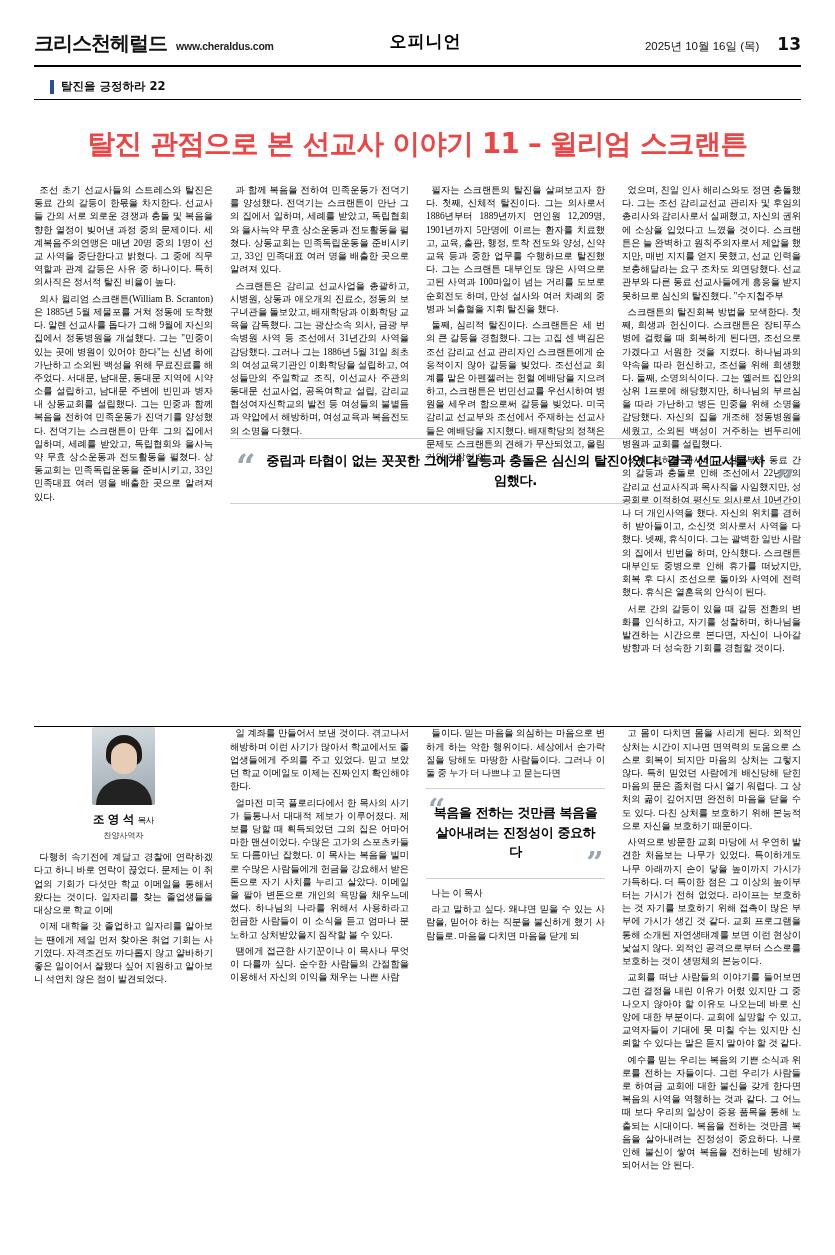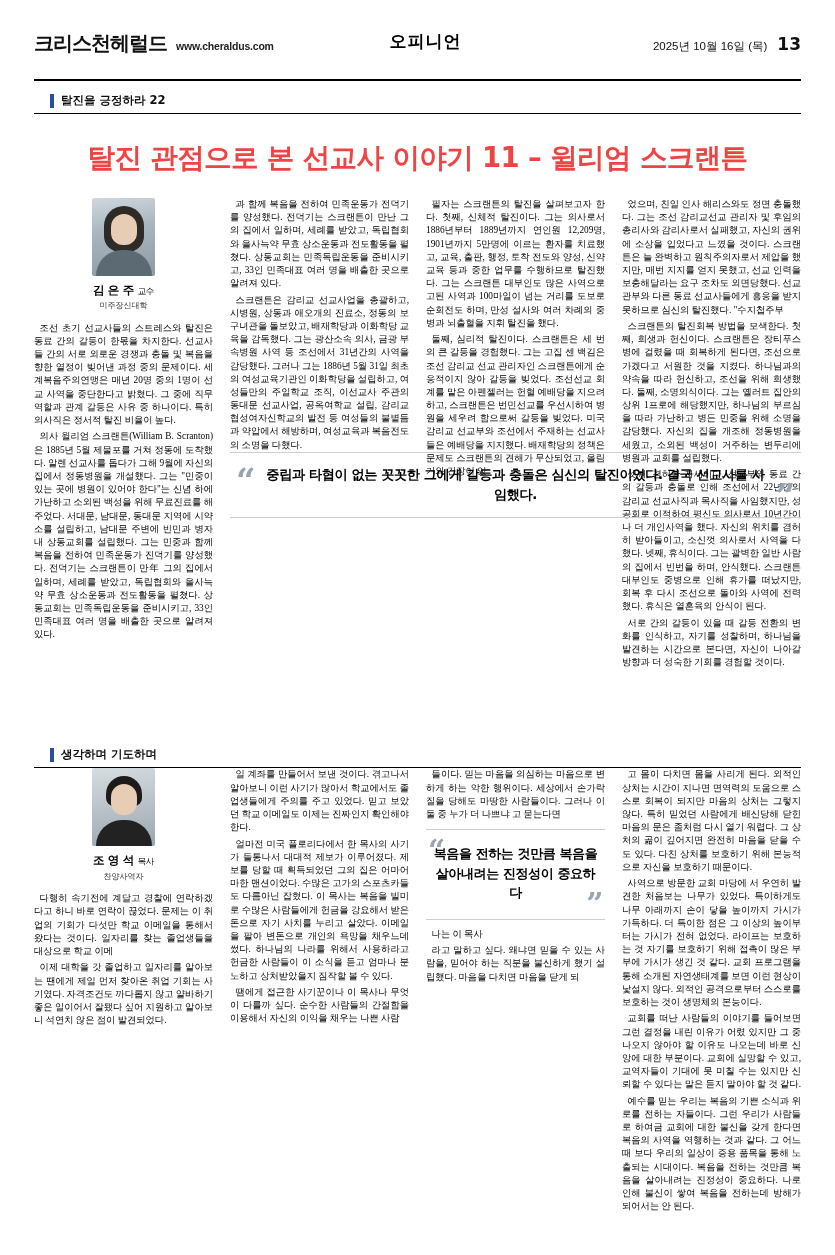--- a/index.html
+++ b/index.html
@@ -23,21 +23,21 @@
     box-sizing: border-box;
   }
 
   
   .masthead {
     display: flex;
     align-items: baseline;
     justify-content: space-between;
     padding-top: 30px;
     border-bottom: 2px solid #000;
-    padding-bottom: 22px;
+    padding-bottom: 8px;
   }
   .mast-left {
     display: flex;
     align-items: baseline;
     gap: 9px;
   }
   .mast-logo {
     font-family: "DejaVu Sans", sans-serif;
     font-weight: bold;
     font-size: 20px;
@@ -60,21 +60,21 @@
     left: 16px; right: 0;
     text-align: center;
     pointer-events: none;
   }
   .mast-right {
     font-family: "Liberation Sans", sans-serif;
     font-size: 11.5px;
     color: #111;
     display: flex;
     align-items: baseline;
-    gap: 10px;
+    gap: 18px;
   }
   .mast-page {
     font-family: "DejaVu Sans", sans-serif;
     font-size: 17px;
     font-weight: bold;
   }
   .mast-wrap { position: relative; }
 
   
   .section-label {
@@ -282,32 +282,20 @@
     <span class="section-bar"></span>
     <span>탈진을 긍정하라 22</span>
   </div>
   <div class="rule-thin"></div>
 
   <div class="headline">탈진 관점으로 본 선교사 이야기 11 – 윌리엄 스크랜튼</div>
 
   <div class="art1">
 
     <div class="col">
-      <div class="author-box">
-        <div class="portrait">
-          <div class="hair"></div>
-            <div class="face"></div>
-            <div class="body"></div>
-        </div>
-        <div class="author-name">
-          <span>김 은 주</span>
-          <span class="role">교수</span>
-        </div>
-        <div class="author-affil">미주장신대학</div>
-      </div>
       <p>조선 초기 선교사들의 스트레스와 탈진은 동료 간의 갈등이 한몫을 차지한다. 선교사들 간의 서로 외로운 경쟁과 충돌 및 복음을 향한 열정이 빚어낸 과정 중의 문제이다. 세계복음주의연맹은 매년 20명 중의 1명이 선교 사역을 중단한다고 밝혔다. 그 중에 직무 역할과 관계 갈등은 사유 중 하나이다. 특히 의사직은 정서적 탈진 비율이 높다.</p>
       <p>의사 윌리엄 스크랜튼(William B. Scranton)은 1885년 5월 제물포를 거쳐 정동에 도착했다. 알렌 선교사를 돕다가 그해 9월에 자신의 집에서 정동병원을 개설했다. 그는 "민중이 있는 곳에 병원이 있어야 한다"는 신념 하에 가난하고 소외된 백성을 위해 무료진료를 해주었다. 서대문, 남대문, 동대문 지역에 시약소를 설립하고, 남대문 주변에 빈민과 병자 내 상동교회를 설립했다. 그는 민중과 함께 복음을 전하여 민족운동가 진덕기를 양성했다. 전덕기는 스크랜튼이 만年 그의 집에서 일하며, 세례를 받았고, 독립협회와 을사늑약 무효 상소운동과 전도활동을 펼쳤다. 상동교회는 민족독립운동을 준비시키고, 33인 민족대표 여러 명을 배출한 곳으로 알려져 있다.</p>
     </div>
 
     <div class="col">
       <p>과 함께 복음을 전하여 민족운동가 전덕기를 양성했다. 전덕기는 스크랜튼이 만난 그의 집에서 일하며, 세례를 받았고, 독립협회와 을사늑약 무효 상소운동과 전도활동을 펼쳤다. 상동교회는 민족독립운동을 준비시키고, 33인 민족대표 여러 명을 배출한 곳으로 알려져 있다.</p>
       <p>스크랜튼은 감리교 선교사업을 총괄하고, 시병원, 상동과 애오개의 진료소, 정동의 보구녀관을 돌보았고, 배재학당과 이화학당 교육을 감독했다. 그는 광산소속 의사, 금광 부속병원 사역 등 조선에서 31년간의 사역을 감당했다. 그러나 그는 1886년 5월 31일 최초의 여성교육기관인 이화학당을 설립하고, 여성들만의 주일학교 조직, 이선교사 주관의 동대문 선교사업, 공옥여학교 설립, 감리교 협성여자신학교의 발전 등 여성들의 불볕듬과 약압에서 해방하며, 여성교육과 복음전도의 소명을 다했다.</p>
     </div>
 
     <div class="col">
@@ -326,24 +314,20 @@
   <div class="art1" style="margin-top:-228px;">
     <div></div>
     <div class="pullquote">
       <span class="qmark qopen">“</span>
       <p>중립과 타협이 없는 꼿꼿한 그에게 갈등과 충돌은 심신의 탈진이었다. 결국 선교사를 사임했다.</p>
       <span class="qmark qclose">”</span>
     </div>
   </div>
   <div style="height:208px;"></div>
 
-  <div class="section-label">
-    <span class="section-bar"></span>
-    <span>생각하며 기도하며</span>
-  </div>
   <div class="rule-thin"></div>
 
 
   <div class="art2">
 
     <div class="col">
       <div class="author-box">
         <div class="portrait male">
           <div class="hair"></div>
             <div class="face"></div>
@@ -353,34 +337,34 @@
           <span>조 영 석</span>
           <span class="role">목사</span>
         </div>
         <div class="author-affil">찬양사역자</div>
       </div>
       <p>다행히 속기전에 계달고 경찰에 연락하겠다고 하니 바로 연락이 끊었다. 문제는 이 취업의 기회가 다섯만 학교 이메일을 통해서 왔다는 것이다. 일자리를 찾는 졸업생들을 대상으로 학교 이메</p>
       <p>이제 대학을 갓 졸업하고 일자리를 알아보는 땐에게 제일 먼저 찾아온 취업 기회는 사기였다. 자격조건도 까다롭지 않고 얄바하기 좋은 일이어서 잘됐다 싶어 지원하고 알아보니 석연치 않은 점이 발견되었다.</p>
     </div>
 
     <div class="col">
-      <p>일 계좌를 만들어서 보낸 것이다. 겪고나서 알아보니 이런 사기가 많아서 학교에서도 졸업생들에게 주의를 주고 있었다. 믿고 보았던 학교 이메일도 이제는 진짜인지 확인해야 한다.</p>
+      <p>일 계좌를 만들어서 보낸 것이다. 겪고나서 해방하며 이런 사기가 많아서 학교에서도 졸업생들에게 주의를 주고 있었다. 믿고 보았던 학교 이메일도 이제는 진짜인지 확인해야 한다.</p>
       <p>얼마전 미국 플로리다에서 한 목사의 사기가 들통나서 대대적 제보가 이루어졌다. 제보를 당할 때 획득되었던 그의 집은 어마어마한 맨션이었다. 수많은 고가의 스포츠카들도 다름아닌 잡혔다. 이 목사는 복음을 빌미로 수많은 사람들에게 헌금을 강요해서 받은 돈으로 자기 사치를 누리고 살았다. 이메일을 팔아 변돈으로 개인의 욕망을 채우느데 썼다. 하나님의 나라를 위해서 사용하라고 헌금한 사람들이 이 소식을 듣고 엄마나 분노하고 상처받았을지 짐작할 볼 수 있다.</p>
       <p>땜에게 접근한 사기꾼이나 이 목사나 무엇이 다를까 싶다. 순수한 사람들의 간절함을 이용해서 자신의 이익을 채우는 나쁜 사람</p>
     </div>
 
     <div class="col">
       <p>들이다. 믿는 마음을 의심하는 마음으로 변하게 하는 악한 행위이다. 세상에서 손가락질을 당해도 마땅한 사람들이다. 그러나 이 둘 중 누가 더 나쁘냐 고 묻는다면</p>
       <div class="pullquote2">
         <span class="qmark qopen">“</span>
         <p>복음을 전하는 것만큼 복음을 살아내려는 진정성이 중요하다</p>
         <span class="qmark qclose">”</span>
       </div>
       <p>나는 이 목사</p>
-      <p>라고 말하고 싶다. 왜냐면 믿을 수 있는 사람을, 믿어야 하는 직분을 불신하게 했기 설립했다. 마음을 다치면 마음을 닫게 되</p>
+      <p>라고 말하고 싶다. 왜냐면 믿을 수 있는 사람을, 믿어야 하는 직분을 불신하게 했기 사람들로. 마음을 다치면 마음을 닫게 되</p>
     </div>
 
     <div class="col">
       <p>고 몸이 다치면 몸을 사리게 된다. 외적인 상처는 시간이 지나면 면역력의 도움으로 스스로 회복이 되지만 마음의 상처는 그렇지 않다. 특히 믿었던 사람에게 배신당해 닫힌 마음의 문은 좀처럼 다시 열기 워렵다. 그 상처의 곪이 깊어지면 완전히 마음을 닫을 수도 있다. 다친 상처를 보호하기 위해 본능적으로 자신을 보호하기 때문이다.</p>
       <p>사역으로 방문한 교회 마당에 서 우연히 발견한 처음보는 나무가 있었다. 특이하게도 나무 아래까지 손이 닿을 높이까지 가시가 가득하다. 더 특이한 점은 그 이상의 높이부터는 가시가 전혀 없었다. 라이프는 보호하는 것 자기를 보호하기 위해 접촉이 많은 부부에 가시가 생긴 것 같다. 교회 프로그램을 통해 소개된 자연생태계를 보면 이런 현상이 낯설지 않다. 외적인 공격으로부터 스스로를 보호하는 것이 생명체의 본능이다.</p>
       <p>교회를 떠난 사람들의 이야기를 들어보면 그런 결정을 내린 이유가 어렸 있지만 그 중 나오지 않아야 할 이유도 나오는데 바로 신앙에 대한 부분이다. 교회에 실망할 수 있고, 교역자들이 기대에 못 미칠 수는 있지만 신뢰할 수 있다는 말은 듣지 말아야 할 것 같다.</p>
       <p>예수를 믿는 우리는 복음의 기쁜 소식과 위로를 전하는 자들이다. 그런 우리가 사람들로 하여금 교회에 대한 불신을 갖게 한다면 복음의 사역을 역행하는 것과 같다. 그 어느 때 보다 우리의 일상이 증용 품목을 통해 노출되는 시대이다. 복음을 전하는 것만큼 복음을 살아내려는 진정성이 중요하다. 나로 인해 불신이 쌓여 복음을 전하는데 방해가 되어서는 안 된다.</p>
 
     </div>
   </div>

